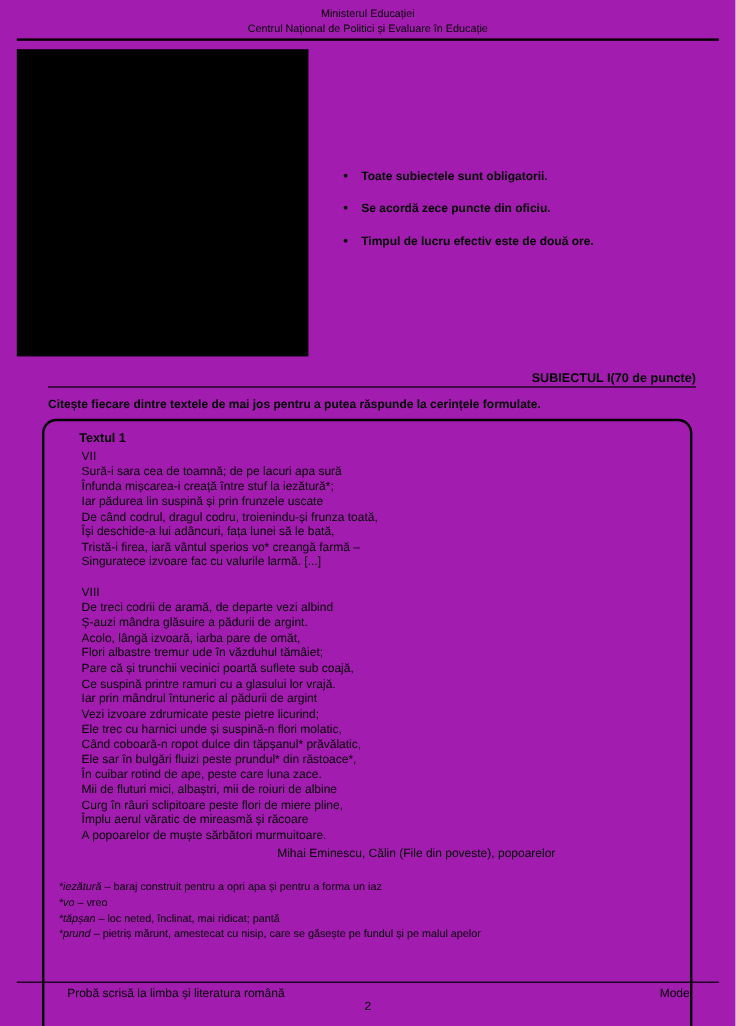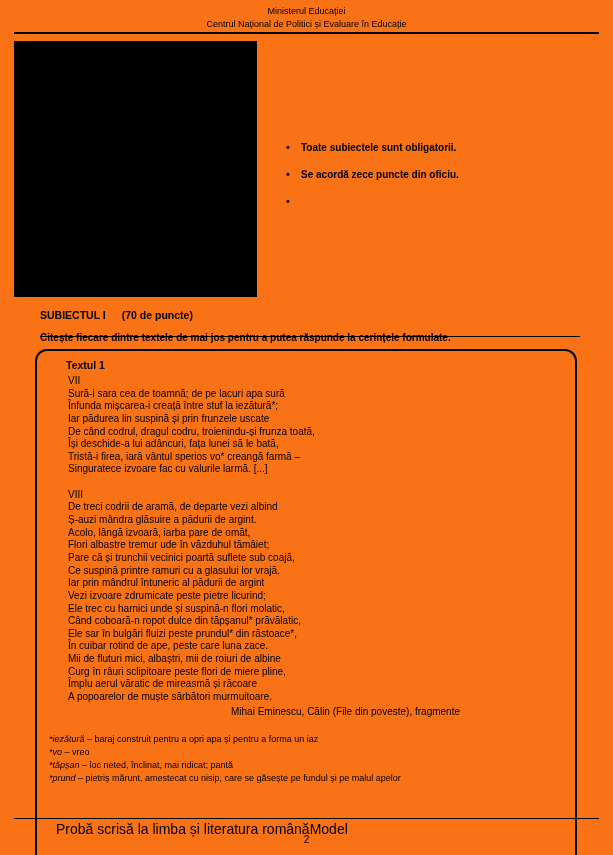--- a/index.html
+++ b/index.html
@@ -1,50 +1,50 @@
 <!DOCTYPE html>
 <html><head>
 <meta charset="utf-8">
 <style>
   html, body { margin: 0; padding: 0; background: #ffffff; }
   .page {
     position: relative;
     width: 613px;
     height: 855px;
-    background: #f97316;
+    background: #a21caf;
     color: #000000;
     font-family: "Liberation Sans", "DejaVu Sans", sans-serif;
     overflow: hidden;
   }
   
   .doc-header { position: absolute; top: 5px; left: 0; right: 0; text-align: center; font-size: 9px; line-height: 13px; }
   .header-rule { position: absolute; top: 32px; left: 14px; right: 14px; border-top: 2px solid #000; }
   
   .redacted { position: absolute; left: 14px; top: 41px; width: 243px; height: 256px; background: #000; }
   
   .notices { position: absolute; left: 286px; top: 141px; width: 300px; }
   .notice { display: flex; font-weight: 700; font-size: 10px; line-height: 13px; margin-bottom: 14px; }
   .notice .dot { width: 15px; flex: 0 0 15px; font-size: 11px; }
   
-  .subject-row { position: absolute; left: 40px; top: 309px; width: 540px; display: flex; justify-content: flex-start; font-weight: 700; font-size: 10.5px; line-height: 12px; border-bottom: 1.5px solid #000; padding-bottom: 15px; gap: 16px; }
+  .subject-row { position: absolute; left: 40px; top: 309px; width: 540px; display: flex; justify-content: flex-end; font-weight: 700; font-size: 10.5px; line-height: 12px; border-bottom: 1.5px solid #000; padding-bottom: 1px; }
   .instruction { position: absolute; left: 40px; top: 331px; font-weight: 700; font-size: 10px; line-height: 13px; }
   
   .text-box { position: absolute; left: 35px; top: 349px; width: 542px; height: 532px; border: 2px solid #000; border-radius: 12px; box-sizing: border-box; }
   .text-label { margin: 7px 0 3px 29px; font-weight: 700; font-size: 10.5px; line-height: 14px; }
   .poem { margin-left: 31px; font-size: 10px; line-height: 12.65px; }
   .poem div { height: 12.65px; white-space: nowrap; }
   .stanza-gap { height: 12.65px; }
   .attribution { margin-left: 194px; margin-top: 1px; font-size: 10px; line-height: 13px; white-space: nowrap; }
   .attribution .italic { }
   .footnotes { margin-left: 12px; margin-top: 15px; font-size: 9px; line-height: 13.1px; }
   .footnote { white-space: nowrap; }
   .footnote .term { font-style: italic; }
   
   .footer-rule { position: absolute; left: 14px; right: 14px; top: 818px; border-top: 1.5px solid #000; }
-  .footer-row { position: absolute; left: 40px; right: 36px; top: 823px; display: flex; font-size: 14px; line-height: 12px; padding-left: 16px; }
+  .footer-row { position: absolute; left: 40px; right: 36px; top: 823px; display: flex; justify-content: space-between; font-size: 10px; line-height: 12px; padding-left: 16px; }
   .page-num { position: absolute; left: 0; right: 0; top: 834px; text-align: center; font-size: 10px; line-height: 12px; }
 </style>
 </head>
 <body>
 
 <div class="page">
 
   <div class="doc-header">
     <div>Ministerul Educației</div>
     <div>Centrul Național de Politici și Evaluare în Educație</div>
@@ -57,20 +57,21 @@
     <div class="notice">
       <span class="dot">•</span>
       <span>Toate subiectele sunt obligatorii.</span>
     </div>
     <div class="notice">
       <span class="dot">•</span>
       <span>Se acordă zece puncte din oficiu.</span>
     </div>
     <div class="notice">
       <span class="dot">•</span>
+      <span>Timpul de lucru efectiv este de două ore.</span>
     </div>
   </div>
 
   <div class="subject-row">
     <span>SUBIECTUL I</span>
     <span>(70 de puncte)</span>
   </div>
   <div class="instruction">Citește fiecare dintre textele de mai jos pentru a putea răspunde la cerințele formulate.</div>
 
   <div class="text-box">
@@ -97,21 +98,21 @@
       <div>Ele trec cu harnici unde și suspină-n flori molatic,</div>
       <div>Când coboară-n ropot dulce din tăpșanul* prăvălatic,</div>
       <div>Ele sar în bulgări fluizi peste prundul* din răstoace*,</div>
       <div>În cuibar rotind de ape, peste care luna zace.</div>
       <div>Mii de fluturi mici, albaștri, mii de roiuri de albine</div>
       <div>Curg în râuri sclipitoare peste flori de miere pline,</div>
       <div>Împlu aerul văratic de mireasmă și răcoare</div>
       <div>A popoarelor de muște sărbători murmuitoare.</div>
     </div>
     <div class="attribution">
-      <span>Mihai Eminescu, </span><span class="italic">Călin (File din poveste)</span><span>, fragmente</span>
+      <span>Mihai Eminescu, </span><span class="italic">Călin (File din poveste)</span><span>, popoarelor</span>
     </div>
     <div class="footnotes">
       <div class="footnote"><span class="term">*iezătură</span><span> – baraj construit pentru a opri apa și pentru a forma un iaz</span></div>
       <div class="footnote"><span class="term">*vo</span><span> – vreo</span></div>
       <div class="footnote"><span class="term">*tăpșan</span><span> – loc neted, înclinat, mai ridicat; pantă</span></div>
       <div class="footnote"><span class="term">*prund</span><span> – pietriș mărunt, amestecat cu nisip, care se găsește pe fundul și pe malul apelor</span></div>
     </div>
   </div>
 
   <div class="footer-rule"></div>

